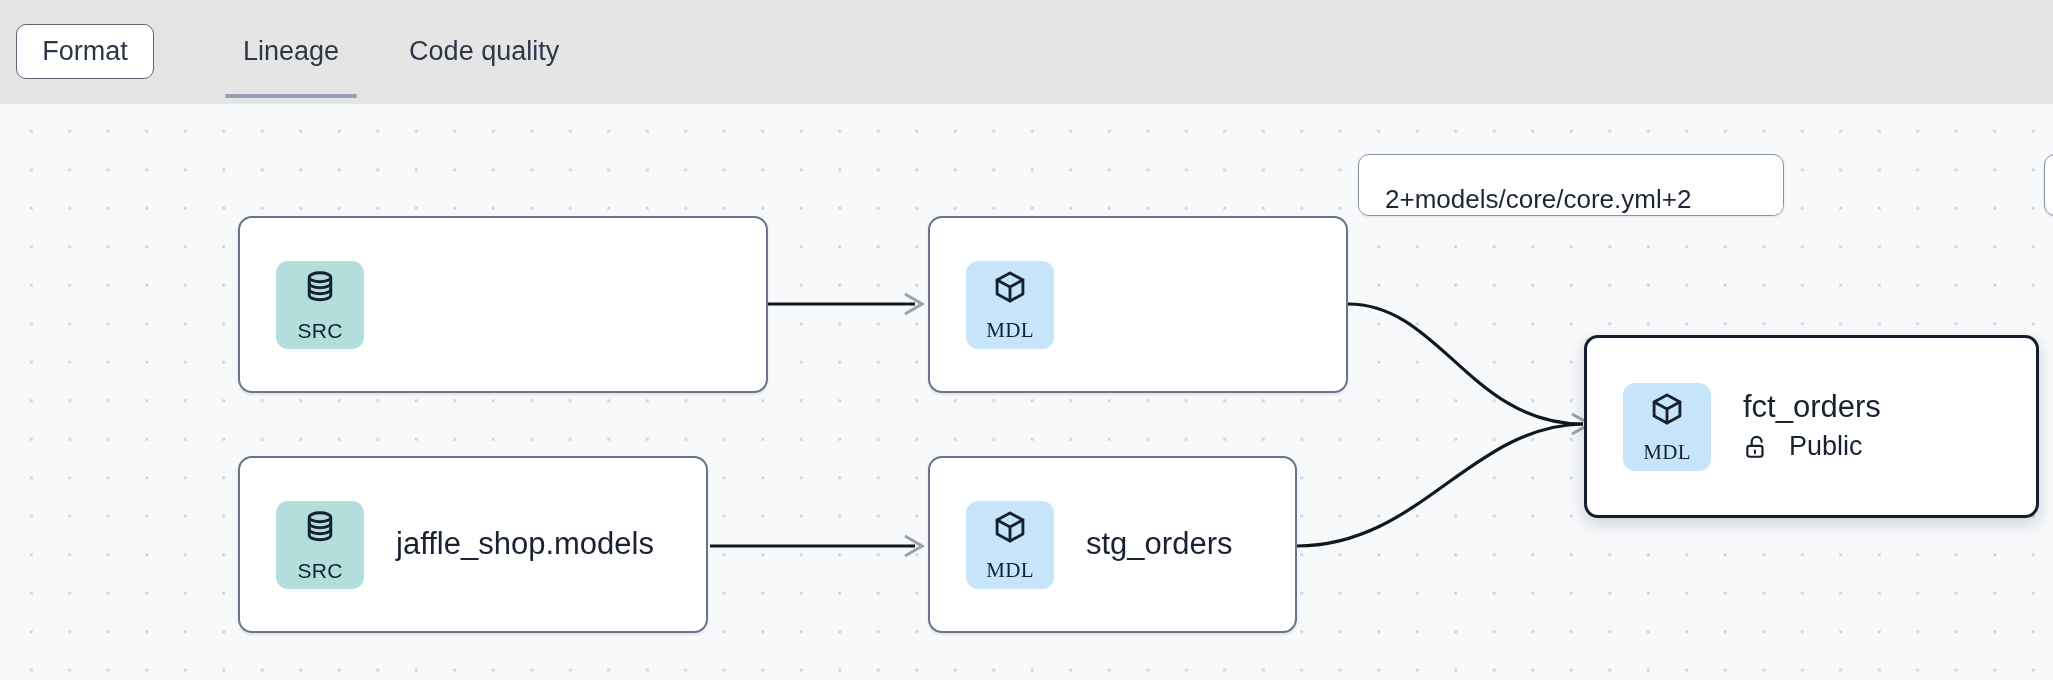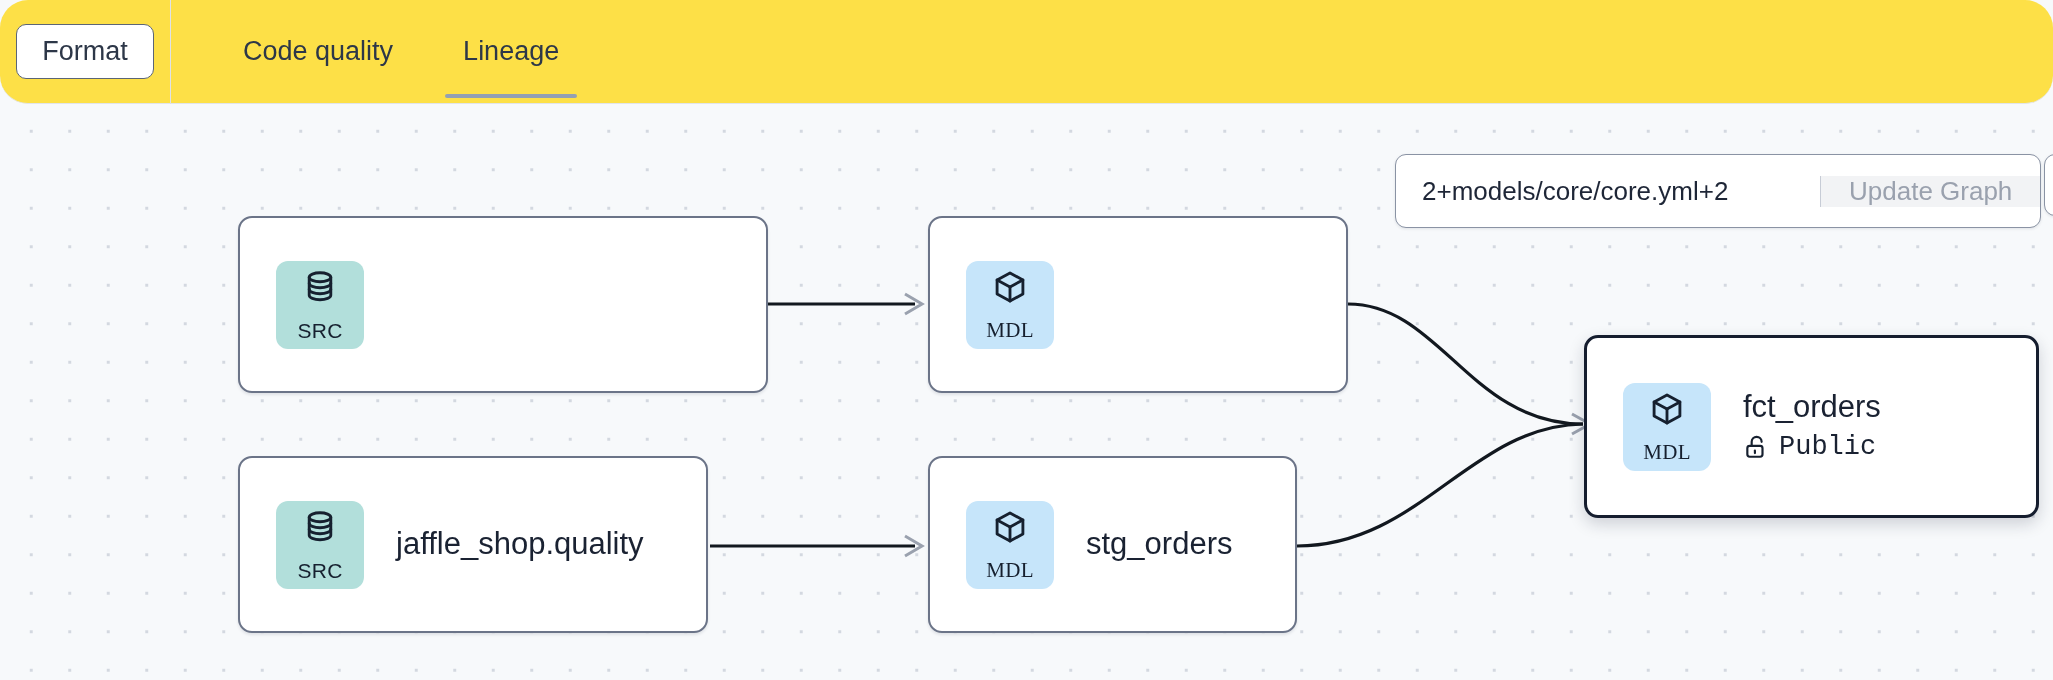--- a/index.html
+++ b/index.html
@@ -11,25 +11,24 @@
     font-family: "Liberation Sans", sans-serif;
     background: #f7f9fb;
   }
 
   
   .toolbar {
     position: absolute;
     top: 0; left: 0;
     width: 2053px;
     height: 104px;
-    background: #fde047;
+    background: #e5e5e5;
     border-bottom: 1px solid #e2e5ea;
     display: flex;
     align-items: center;
-    border-radius: 28px;
   }
   .format-zone {
     width: 171px;
     height: 104px;
     display: flex;
     align-items: center;
     justify-content: center;
     border-right: 1px solid #dfe2e7;
     flex: none;
   }
@@ -133,39 +132,37 @@
   .node-body { display: flex; flex-direction: column; gap: 8px; }
   .node-title {
     font-size: 31px;
     color: #1a2232;
     line-height: 1.05;
     white-space: nowrap;
   }
   .node-meta {
     display: flex;
     align-items: center;
-    gap: 10px;
+    gap: 20px;
     font-size: 27px;
     color: #1a2232;
-    font-family: Liberation Mono, monospace;
   }
   .node-meta svg { display: block; }
 
   
   .graph-controls {
     position: absolute;
     display: flex;
-    align-items: center;
+    align-items: flex-end;
     background: #ffffff;
     border: 1.5px solid #8a93a4;
     border-radius: 11px;
     overflow: hidden;
     box-shadow: 0 1px 3px rgba(20,30,50,0.10);
-    height: 74px;
-    margin-left: 37px;
+    height: 62px;
   }
   .graph-input {
     border: none;
     outline: none;
     background: #ffffff;
     font-size: 26px;
     color: #1e2637;
     padding: 0 26px;
     width: 424px;
     font-family: "Liberation Sans", sans-serif;
@@ -194,22 +191,22 @@
 </head>
 <body>
 
 <div class="toolbar">
 
   <div class="format-zone">
     <button class="format-btn">Format</button>
   </div>
 
   <div class="tabs">
+    <div class="tab active">Lineage</div>
     <div class="tab">Code quality</div>
-    <div class="tab active">Lineage</div>
   </div>
 
 </div>
 
 <div class="canvas">
 
   <svg class="edges" viewBox="0 0 2053 576" width="2053" height="576">
 
     <g>
       <path d="M 768,200 L 915,200" stroke="#12181f" stroke-width="3.2" fill="none"></path>
@@ -264,21 +261,21 @@
         <svg width="36" height="38" viewBox="0 0 24 24" fill="none" stroke="#16202f" stroke-width="1.9" stroke-linecap="round" stroke-linejoin="round">
           <ellipse cx="12" cy="5.5" rx="7.2" ry="3"></ellipse>
           <path d="M4.8 5.5 v4 a7.2 3 0 0 0 14.4 0 v-4"></path>
           <path d="M4.8 9.5 v4 a7.2 3 0 0 0 14.4 0 v-4"></path>
           <path d="M4.8 13.5 v4 a7.2 3 0 0 0 14.4 0 v-4"></path>
         </svg>
       </span>
       <span class="badge-text">SRC</span>
     </div>
     <div class="node-body">
-      <div class="node-title">jaffle_shop.quality</div>
+      <div class="node-title">jaffle_shop.models</div>
     </div>
   </div>
 
   <div class="node" style="left:928px; top:352px; width:369px; height:177px;">
     <div class="badge mdl">
       <span>
         <svg width="36" height="38" viewBox="0 0 24 24" fill="none" stroke="#16202f" stroke-width="1.9" stroke-linecap="round" stroke-linejoin="round">
           <path d="M12 2.6 L20.6 7.3 L20.6 16.7 L12 21.4 L3.4 16.7 L3.4 7.3 Z"></path>
           <path d="M3.4 7.3 L12 12 L20.6 7.3"></path>
           <path d="M12 12 L12 21.4"></path>
@@ -312,18 +309,17 @@
             <path d="M11 15.2 v2.4"></path>
           </svg>
         </span>
         <span>Public</span>
       </div>
     </div>
   </div>
 
   <div class="graph-controls" style="left:1358px; top:50px;">
     <input class="graph-input" type="text" value="2+models/core/core.yml+2" style="">
-    <button class="update-btn">Update Graph</button>
   </div>
 
   <div class="side-btn" style="left:2044px; top:50px;"></div>
 
 </div>
 
 </body></html>

